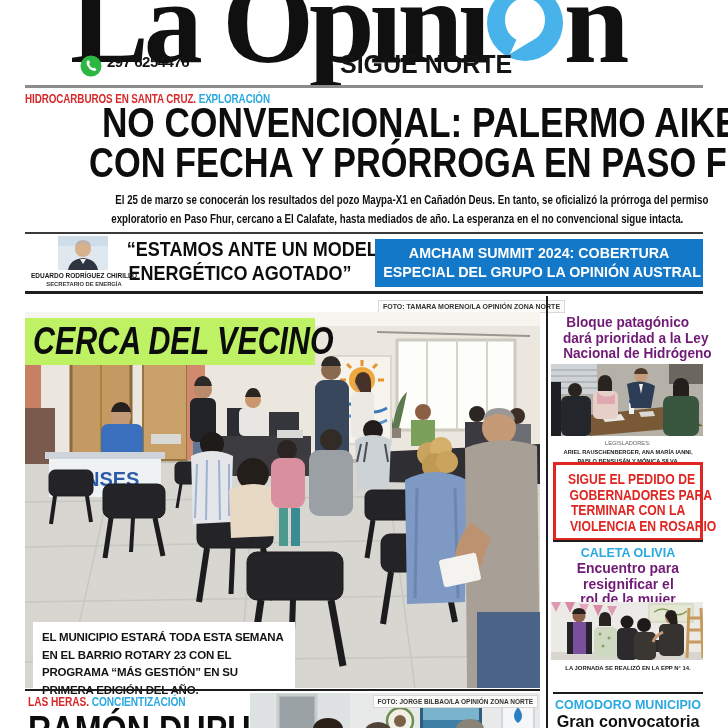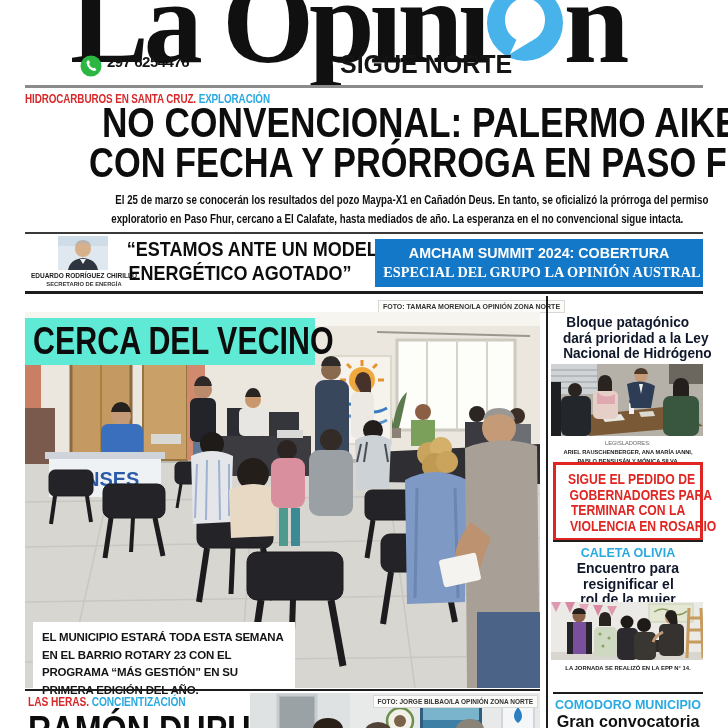--- a/index.html
+++ b/index.html
@@ -11,21 +11,21 @@
   .cxl{display:inline-block;white-space:nowrap;transform:scaleX(var(--sx,0.85));transform-origin:0 0;}
   .center{left:0;width:100%;text-align:center;}
   .k-red{color:#d7282a;font-weight:800;}
   .k-blue{color:#29a9e1;font-weight:800;}
   .kicker{font-size:12px;letter-spacing:-0.1px;}
   .hl{font-weight:800;color:#0d0d0d;}
   .credit-box{background:#fbfbf9;border:1px solid #d8d8d4;color:#333;font-size:7px;font-weight:700;
               padding:2px 4px;white-space:nowrap;}
   .cap-tiny{font-size:6.2px;font-weight:700;color:#222;text-align:center;width:150px;line-height:9px;}
   .sb-kicker{color:#29a9e1;font-weight:800;font-size:12.5px;text-align:center;width:150px;}
-  .sb-hl{font-weight:800;font-size:15.5px;line-height:15.5px;color:#0f172a;text-align:center;width:150px;}
+  .sb-hl{font-weight:800;font-size:15.5px;line-height:15.5px;color:#701a75;text-align:center;width:150px;}
   svg{display:block;}
 </style>
 </head>
 <body>
 
 <div class="page">
 
   <div class="abs" style="left:70px;top:-36px;font-family:'Liberation Serif',serif;font-weight:bold;
               font-size:118px;line-height:118px;letter-spacing:-5px;color:#101010;white-space:nowrap;">
     <span>La Opini</span><span style="display:inline-block;width:78px;height:80px;vertical-align:baseline;">
@@ -81,21 +81,21 @@
   <div class="abs" style="left:20px;top:272px;width:128px;text-align:center;font-size:6.5px;font-weight:800;color:#1a1a1a;">EDUARDO RODRÍGUEZ CHIRILLO</div>
   <div class="abs" style="left:20px;top:281px;width:128px;text-align:center;font-size:5.8px;font-weight:700;color:#333;">SECRETARIO DE ENERGÍA</div>
 
   <div class="abs" style="left:112px;top:237px;width:256px;text-align:center;">
     <div style="height:24px;"><span class="cx hl" style="--sx:0.9;font-size:20px;line-height:24px;">“ESTAMOS ANTE UN MODELO</span></div>
     <div style="height:24px;"><span class="cx hl" style="--sx:0.9;font-size:20px;line-height:24px;">ENERGÉTICO AGOTADO”</span></div>
   </div>
 
   <div class="abs" style="left:375px;top:239px;width:328px;height:48px;background:#1478c9;text-align:center;padding-top:5px;box-sizing:border-box;">
     <div style="height:19px;"><span class="cx" style="--sx:0.95;font-size:15px;font-weight:800;color:#fff;">AMCHAM SUMMIT 2024: COBERTURA</span></div>
-    <div style="height:19px;font-family:Liberation Serif, serif;"><span class="cx" style="--sx:0.95;font-size:15px;font-weight:800;color:#fff;">ESPECIAL DEL GRUPO LA OPINIÓN AUSTRAL</span></div>
+    <div style="height:19px;"><span class="cx" style="--sx:0.95;font-size:15px;font-weight:800;color:#fff;">ESPECIAL DEL GRUPO LA OPINIÓN AUSTRAL</span></div>
   </div>
 
   <div class="rule" style="left:25px;top:291px;width:678px;height:3px;"></div>
 
 
   <div class="abs credit-box" style="left:378px;top:300px;">FOTO: TAMARA MORENO/LA OPINIÓN ZONA NORTE</div>
 
   <div class="abs" style="left:25px;top:312px;width:515px;height:376px;">
     <svg width="515" height="376" viewBox="0 0 515 376">
 
@@ -271,21 +271,21 @@
           <path d="M458 108 Q460 96 474 96 Q488 96 490 108 Q482 102 474 102 Q466 102 458 108 Z" fill="#9a9894"></path>
           <path d="M440 136 Q474 122 512 134 L515 376 L442 376 Z" fill="#a89f96"></path>
           <path d="M446 210 Q428 232 430 252 L452 266 Q460 240 466 226 Z" fill="#bd9271"></path>
           <rect x="416" y="244" width="38" height="28" rx="3" fill="#f4f3ef" transform="rotate(-12 435 258)"></rect>
           <rect x="452" y="300" width="63" height="76" fill="#4a6387"></rect>
         </g>
       </g>
     </svg>
   </div>
 
-  <div class="abs" style="left:25px;top:318px;width:290px;height:47px;background:#5eead4;">
+  <div class="abs" style="left:25px;top:318px;width:290px;height:47px;background:#bef264;font-style:italic;">
     <span class="cxl hl" style="--sx:0.80;font-size:38px;line-height:46px;margin-left:8px;color:#0c0c0c;">CERCA DEL VECINO</span>
   </div>
 
   <div class="abs" style="left:33px;top:622px;width:244px;background:#ffffff;padding:7px 9px;
               font-size:11.5px;font-weight:800;line-height:17.5px;letter-spacing:-0.2px;color:#141414;">EL MUNICIPIO ESTARÁ TODA ESTA SEMANA EN EL BARRIO ROTARY 23 CON EL PROGRAMA “MÁS GESTIÓN” EN SU PRIMERA EDICIÓN DEL AÑO.</div>
 
   <div class="rule" style="left:25px;top:689px;width:515px;height:2px;"></div>
 
   <div class="abs kicker" style="left:28px;top:695px;">
     <span class="cxl" style="--sx:0.85;">

